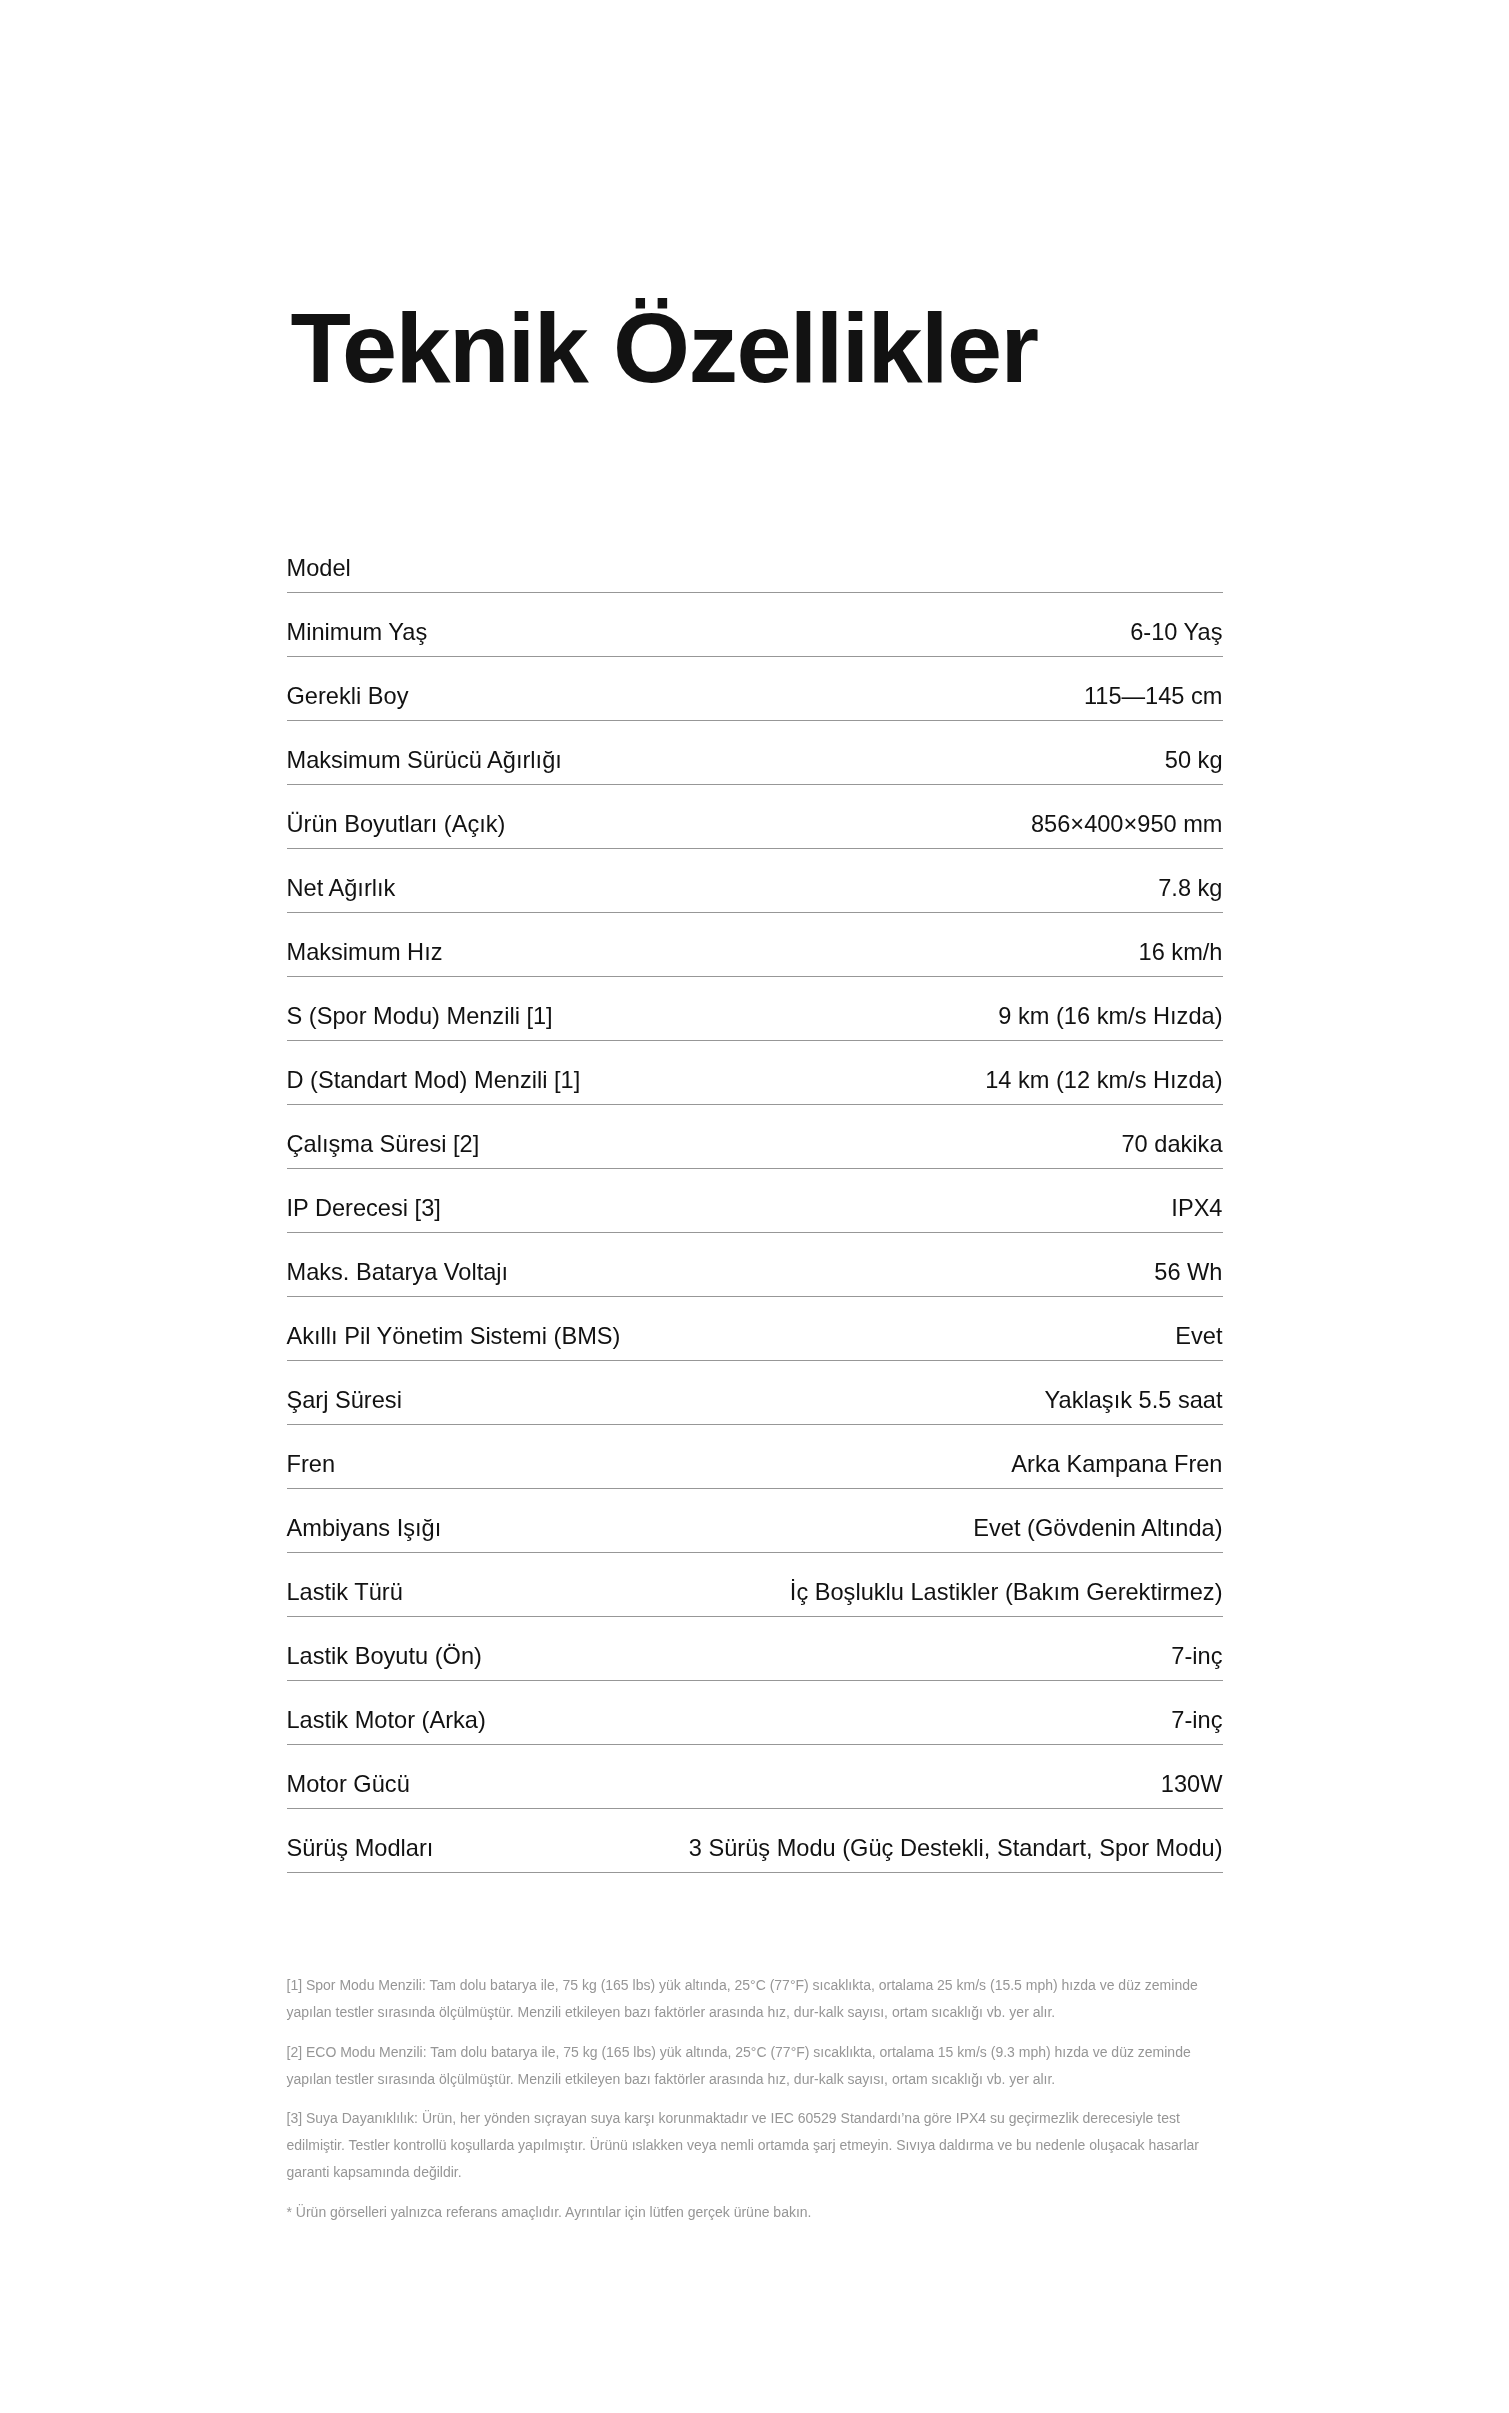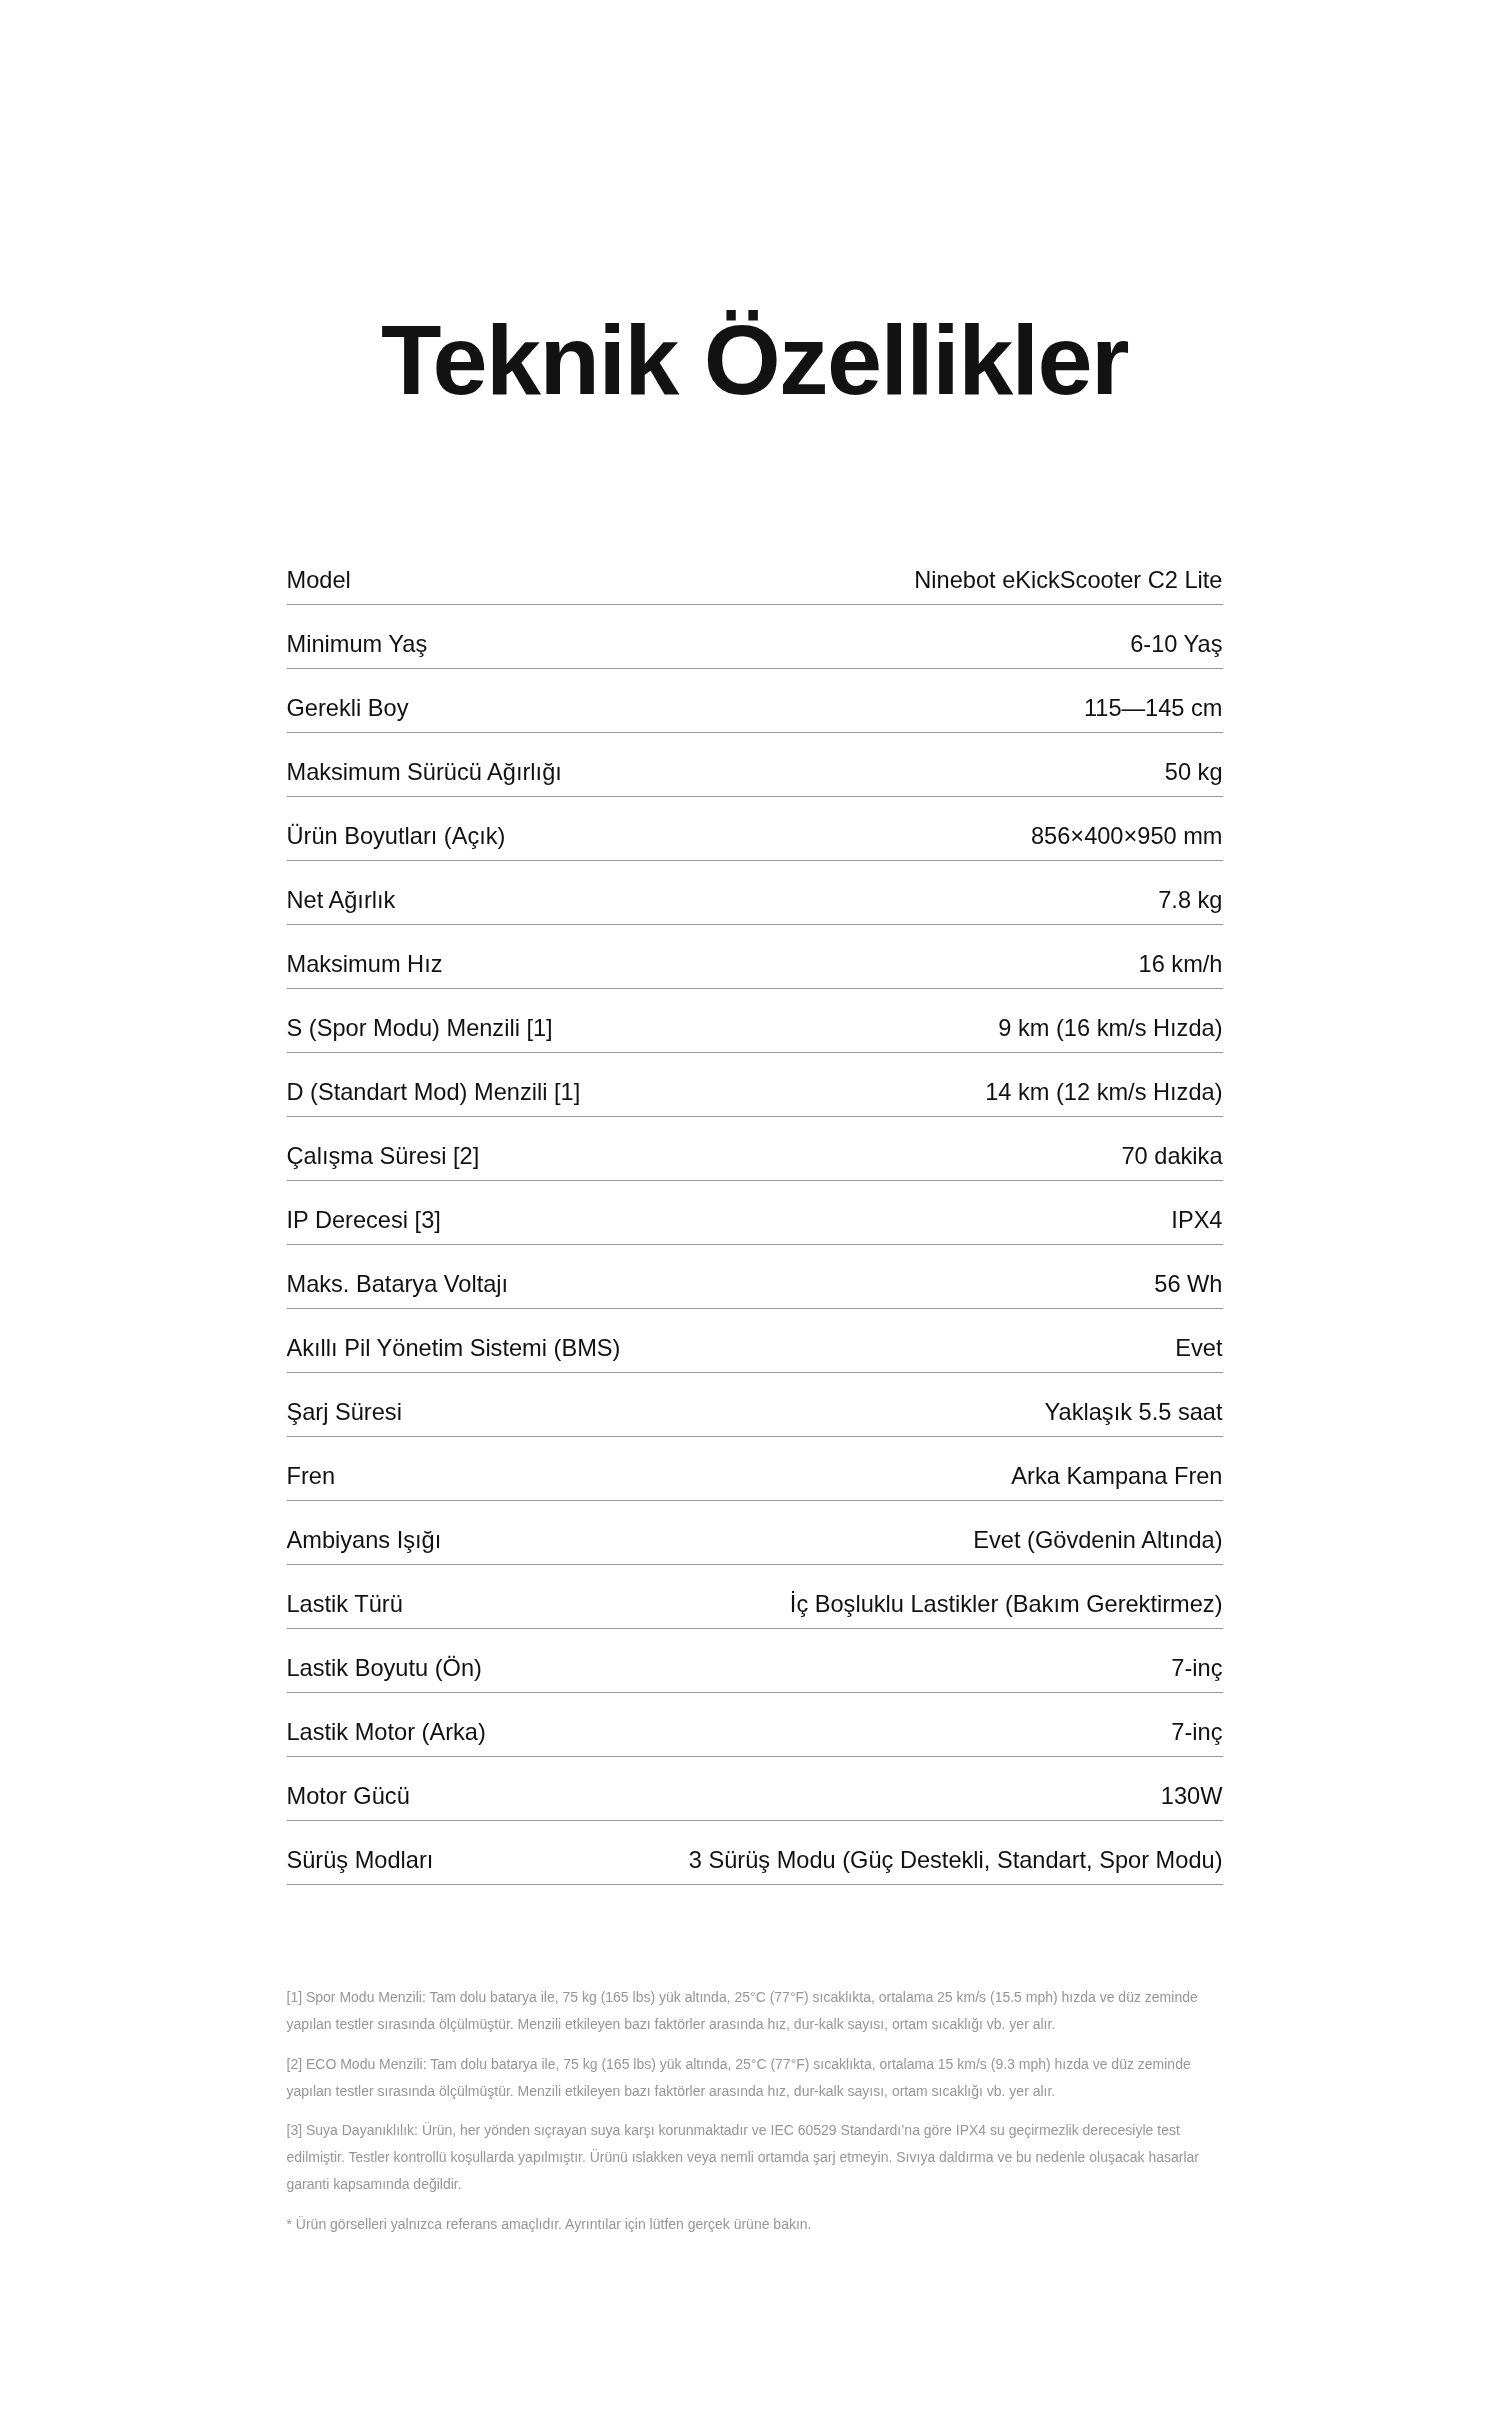--- a/index.html
+++ b/index.html
@@ -16,27 +16,27 @@
     color:var(--text);
     font-family:"Liberation Sans", sans-serif;
     -webkit-font-smoothing:antialiased;
   }
   .page{
     width:936px;
     margin:0 auto;
     padding-bottom:69px;
   }
   .title{
-    margin:16px;
+    margin:4px;
     padding-top:289px;
     font-size:99px;
     line-height:110px;
     font-weight:700;
     letter-spacing:-1.6px;
-    text-align:center;
+    text-align:left;
     color:var(--text);
     white-space:nowrap;
   }
   .spec-table{
     margin-top:126px;
   }
   .spec-row{
     box-sizing:border-box;
     height:64px;
     display:flex;
@@ -71,21 +71,20 @@
 </head>
 <body>
 
 <div class="page">
 
   <h1 class="title">Teknik Özellikler</h1>
 
   <div class="spec-table">
       <div class="spec-row">
         <span class="spec-label">Model</span>
-        <span class="spec-value">Ninebot eKickScooter C2 Lite</span>
       </div>
       <div class="spec-row">
         <span class="spec-label">Minimum Yaş</span>
         <span class="spec-value">6-10 Yaş</span>
       </div>
       <div class="spec-row">
         <span class="spec-label">Gerekli Boy</span>
         <span class="spec-value">115—145 cm</span>
       </div>
       <div class="spec-row">

